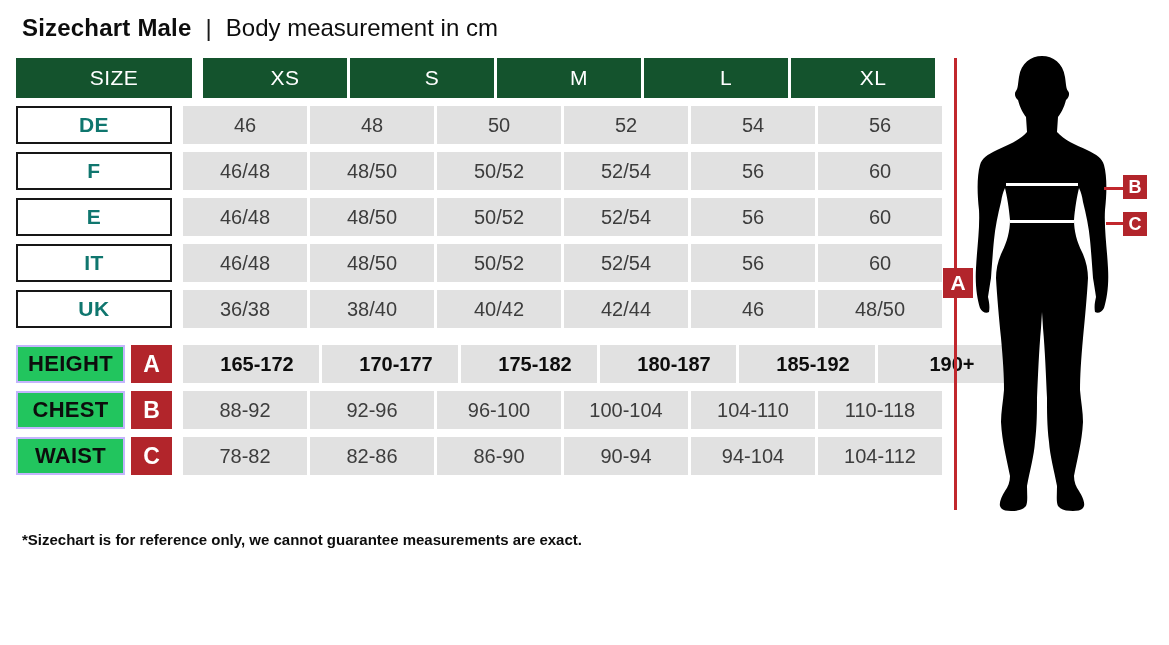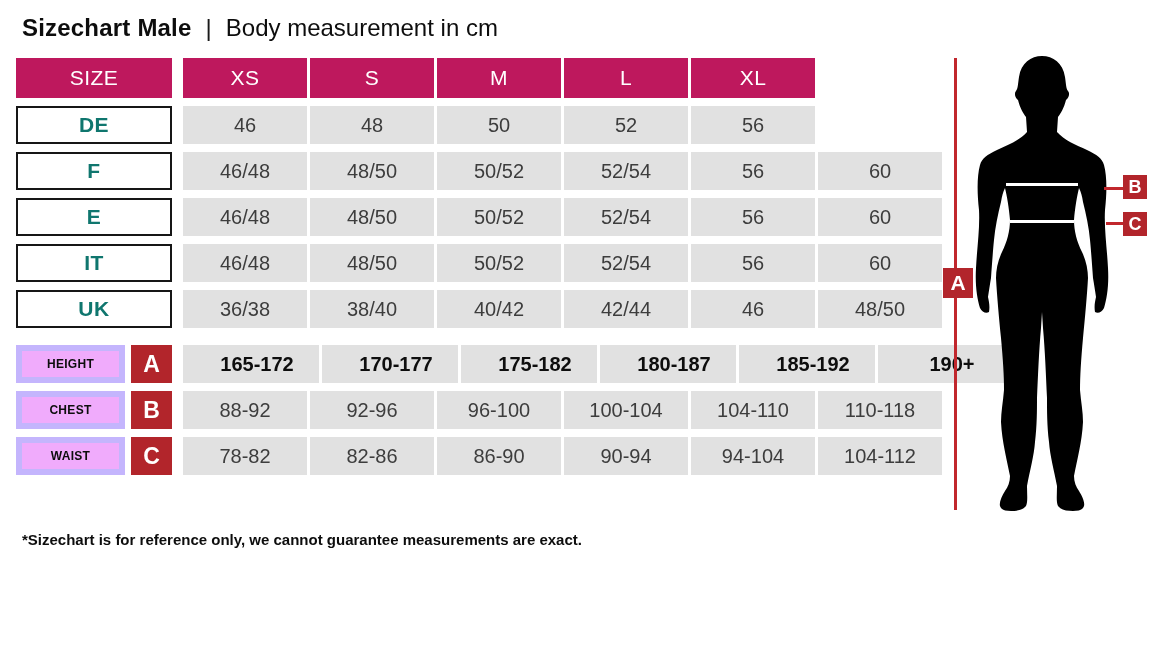--- a/index.html
+++ b/index.html
@@ -10,31 +10,31 @@
   .title{position:absolute;left:22px;top:13px;display:flex;align-items:baseline;font-size:24px;line-height:30px;}
   .title .main{font-weight:700;letter-spacing:.2px;}
   .title .sep{margin:0 14px;font-weight:400;color:#1a1a1a;}
   .title .sub{font-weight:400;}
 
   
   .table{position:absolute;left:16px;top:58px;}
   .trow{display:flex;height:38px;margin-bottom:8px;}
   .trow.head{height:40px;}
   .trow.gap{margin-top:17px;}
-  .hcell{background:#be185d;color:#ffffff;width:124px;margin-left:3px;
-         display:flex;align-items:center;justify-content:center;font-size:21px;letter-spacing:.5px;}
+  .hcell{background:#14532d;color:#ffffff;width:124px;margin-left:3px;
+         display:flex;align-items:center;justify-content:center;font-size:21px;letter-spacing:.5px;padding-left:20px;}
   .hcell.size{width:156px;margin-left:0;margin-right:8px;}
   .cell{background:#e1e1e1;color:#3d3d3d;width:124px;margin-left:3px;
         display:flex;align-items:center;justify-content:center;font-size:20px;}
   .cell.b{font-weight:700;color:#0d0d0d;font-size:20px;padding-left:12px;}
   .lbl{width:156px;margin-right:8px;box-sizing:border-box;border:2px solid #161616;background:#ffffff;
        display:flex;align-items:center;justify-content:center;font-weight:700;font-size:21px;color:#0f766e;letter-spacing:.5px;}
   .mwrap{width:156px;margin-right:8px;display:flex;}
-  .mlbl{flex:1;box-sizing:border-box;border:6px solid #c4b5fd;background:#f0abfc;margin-right:6px;
-        display:flex;align-items:center;justify-content:center;font-weight:700;font-size:12px;color:#0d0d0d;letter-spacing:.3px;}
+  .mlbl{flex:1;box-sizing:border-box;border:2px solid #c4b5fd;background:#22c55e;margin-right:6px;
+        display:flex;align-items:center;justify-content:center;font-weight:700;font-size:22px;color:#0d0d0d;letter-spacing:.3px;}
   .marker{width:41px;background:#b2252b;color:#ffffff;font-weight:700;font-size:23px;
           display:flex;align-items:center;justify-content:center;}
 
   
   .footnote{position:absolute;left:22px;top:491px;font-size:15px;font-weight:700;color:#0d0d0d;margin-top:40px;}
 
   
   .figure{position:absolute;left:935px;top:50px;width:230px;height:480px;}
   .figure svg{position:absolute;left:0;top:0;}
   .aline{position:absolute;left:19px;top:8px;width:3px;height:452px;background:#c1272d;}
@@ -68,20 +68,21 @@
       <div class="hcell">L</div>
       <div class="hcell">XL</div>
     </div>
 
     <div class="trow">
       <div class="lbl">DE</div>
       <div class="cell">46</div>
       <div class="cell">48</div>
       <div class="cell">50</div>
       <div class="cell">52</div>
+      <div class="cell">54</div>
       <div class="cell">56</div>
     </div>
 
     <div class="trow">
       <div class="lbl">F</div>
       <div class="cell">46/48</div>
       <div class="cell">48/50</div>
       <div class="cell">50/52</div>
       <div class="cell">52/54</div>
       <div class="cell">56</div>

